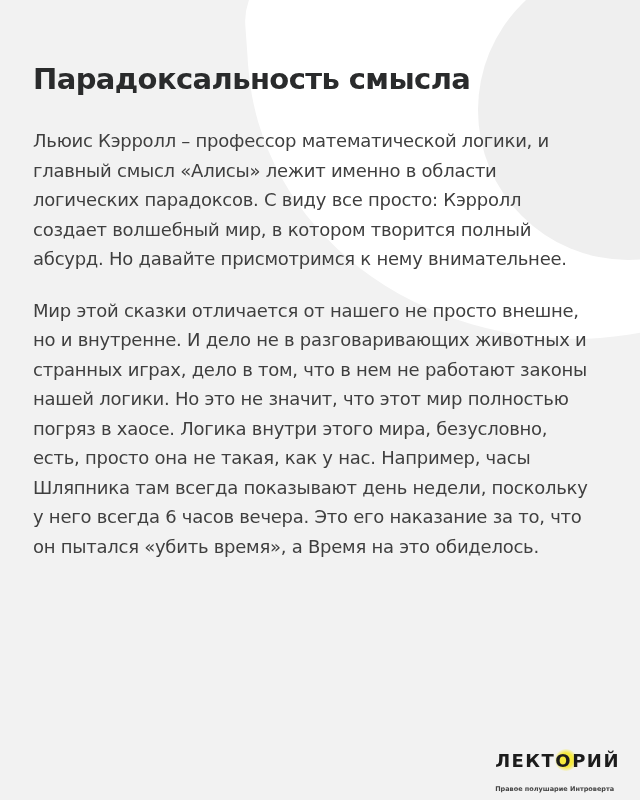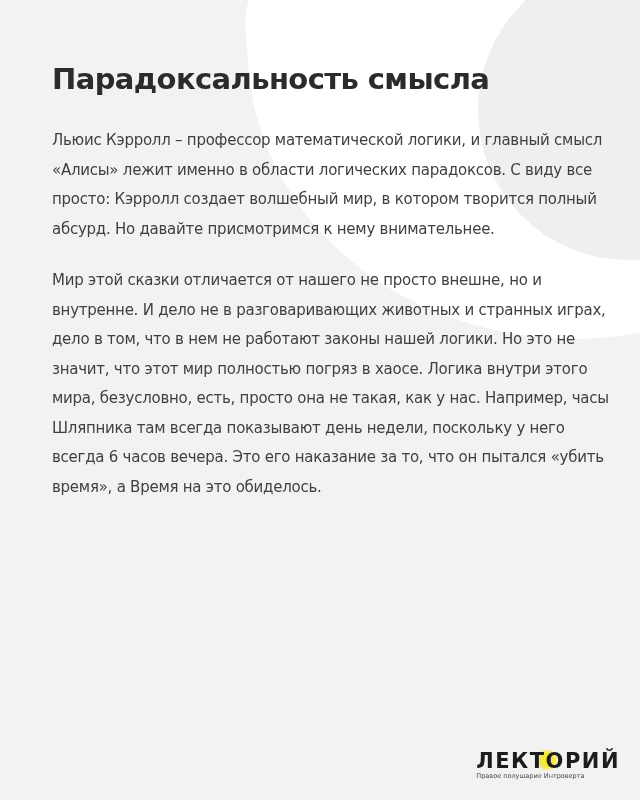--- a/index.html
+++ b/index.html
@@ -29,70 +29,71 @@
       position: absolute;
       left: 478px;
       top: -40px;
       width: 300px;
       height: 300px;
       background: #efefef;
       border-radius: 50%;
     }
     .content {
       position: absolute;
-      left: 52px;
+      left: 33px;
       top: 58px;
       width: 570px;
     }
     .title {
       margin: 0 0 26px 0;
       font-family: "DejaVu Sans", sans-serif;
       font-weight: bold;
       font-size: 29px;
       letter-spacing: -0.6px;
       color: #2a2b2c;
       line-height: 42px;
     }
     .para {
       margin: 0 10px 22px 0;
-      font-size: 15px;
+      font-size: 18px;
       line-height: 29.5px;
       color: #3f3f3f;
       letter-spacing: -0.25px;
     }
     .logo {
       position: absolute;
       right: 20px;
       top: 751px;
       text-align: left;
     }
     .logo-word {
       font-family: "DejaVu Sans", sans-serif;
       font-weight: bold;
-      font-size: 21px;
+      font-size: 18px;
       letter-spacing: 1.5px;
       color: #1c1c1c;
       line-height: 20px;
       position: relative;
     }
     .logo-glow {
       position: absolute;
       left: 60px;
       top: -2px;
       width: 22px;
       height: 22px;
       border-radius: 50%;
       background: radial-gradient(circle, #f6ec3b 0%, #f4e93d 45%, rgba(244,233,61,0.0) 75%);
     }
     .logo-word span.txt { position: relative; }
     .logo-sub {
       font-size: 6.5px;
       color: #444;
       line-height: 9px;
-      margin-top: 1px;
+      margin-top: 14px;
+      font-weight: bold;
     }
   </style>
 </head>
 <body>
 
 <div class="bg-blob"></div>
 <div class="bg-circle"></div>
 
 <div class="content">
   <h1 class="title">Парадоксальность смысла</h1>

